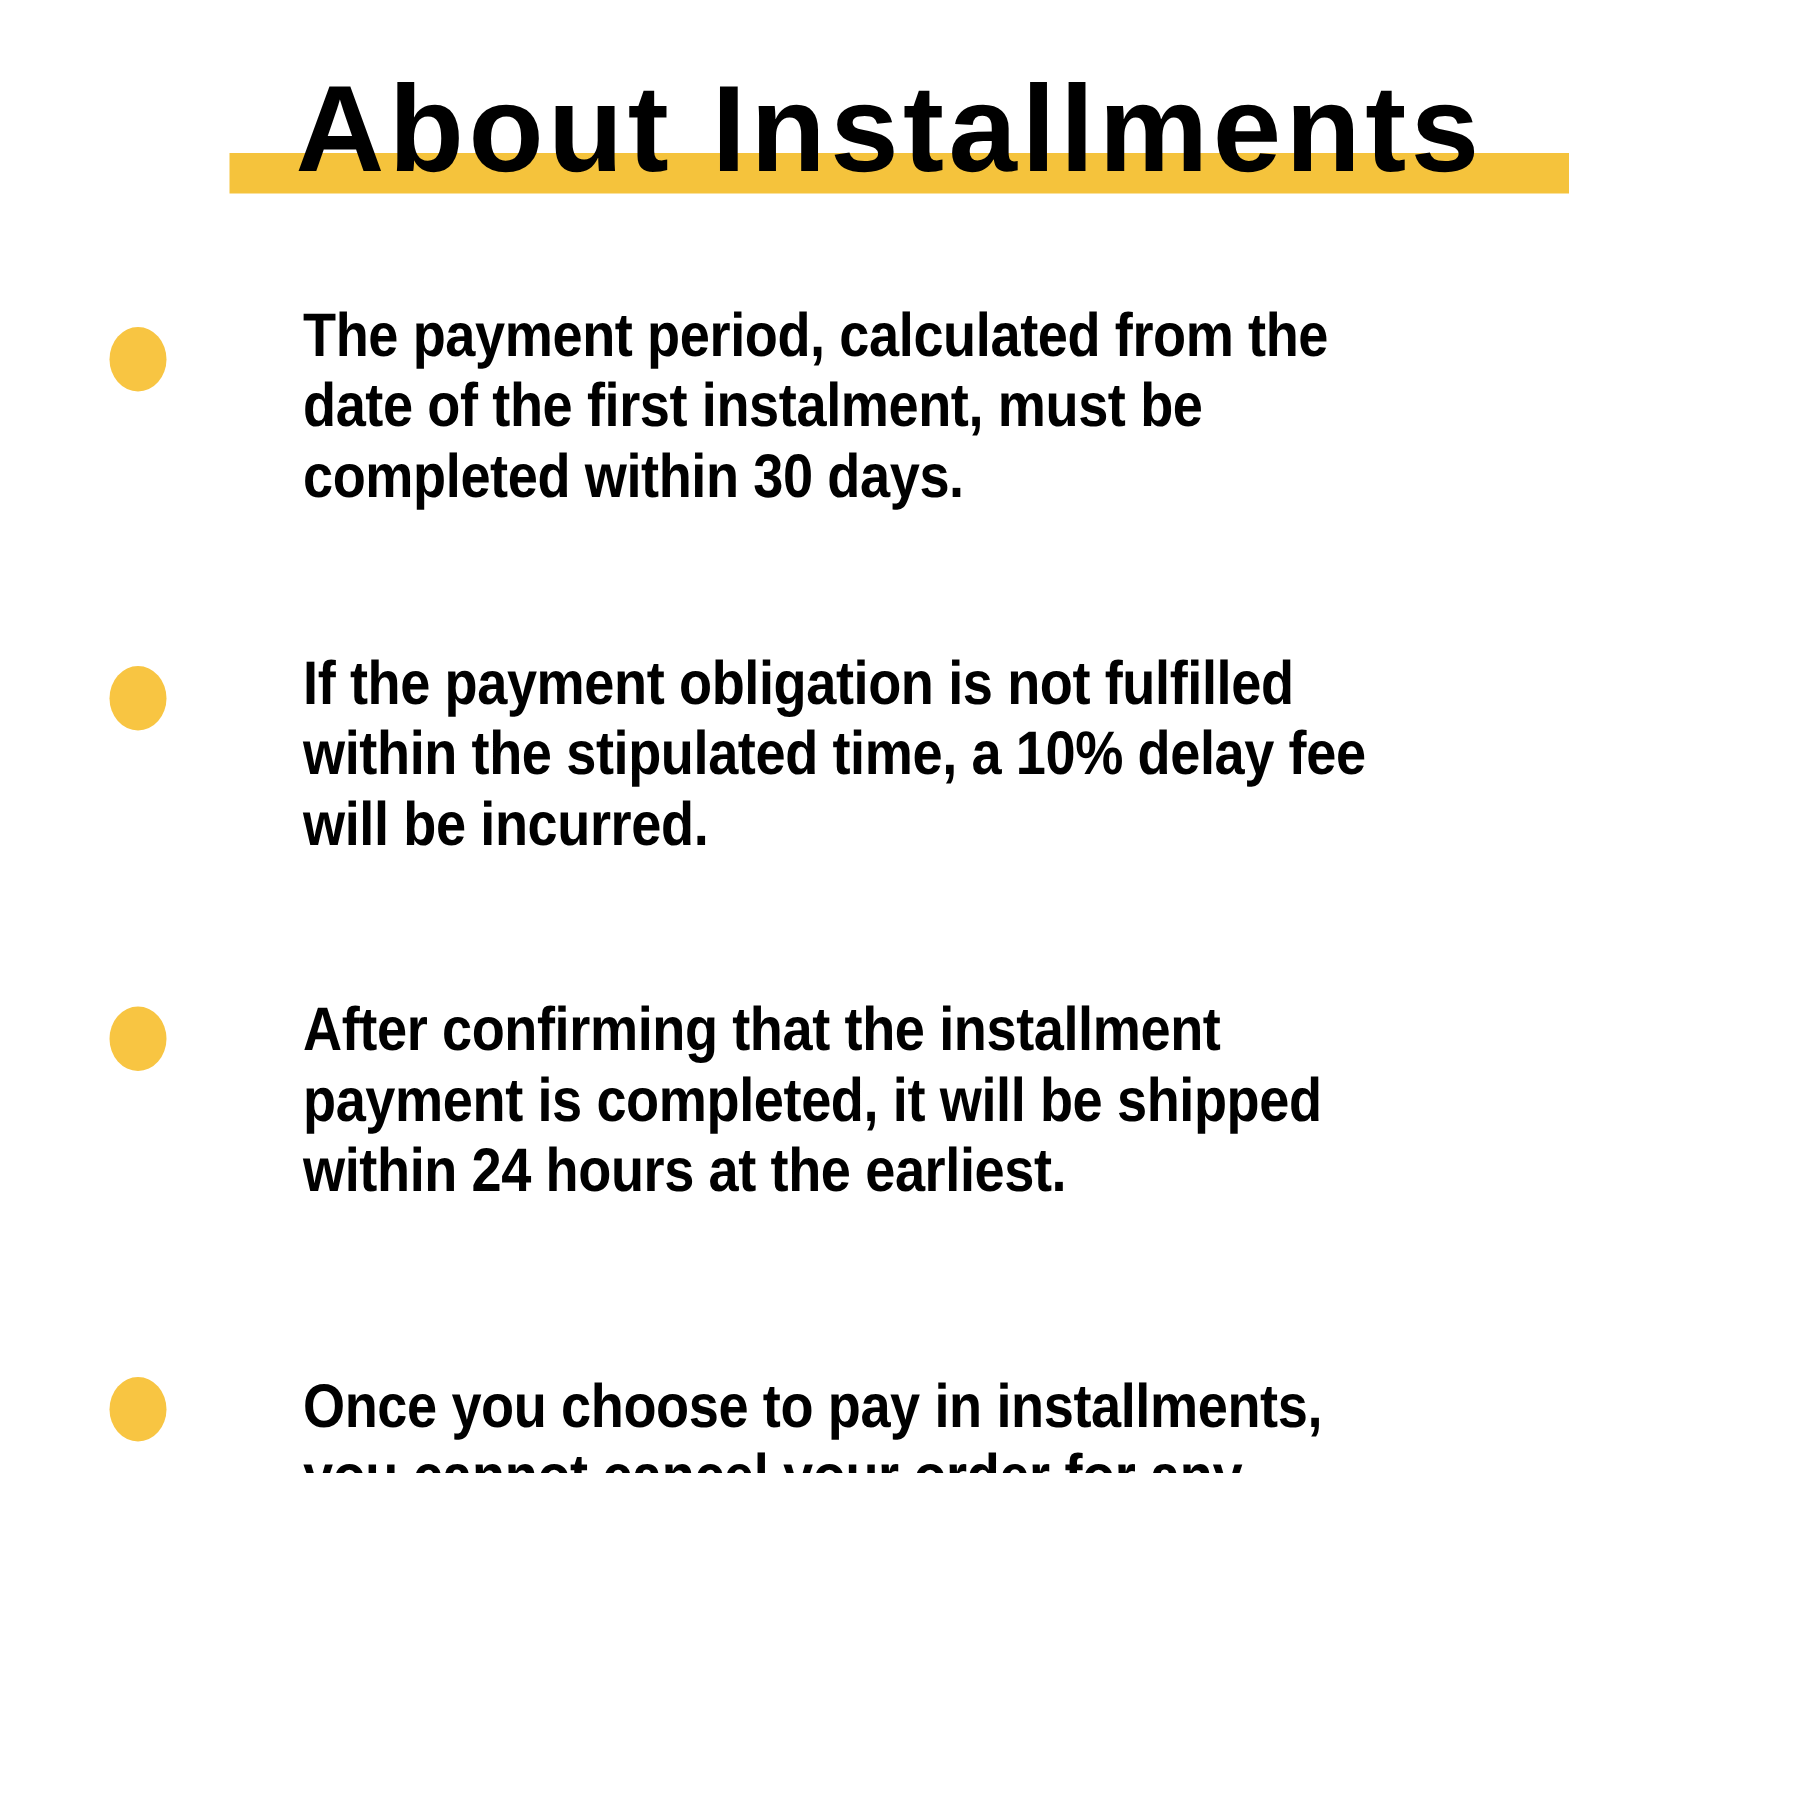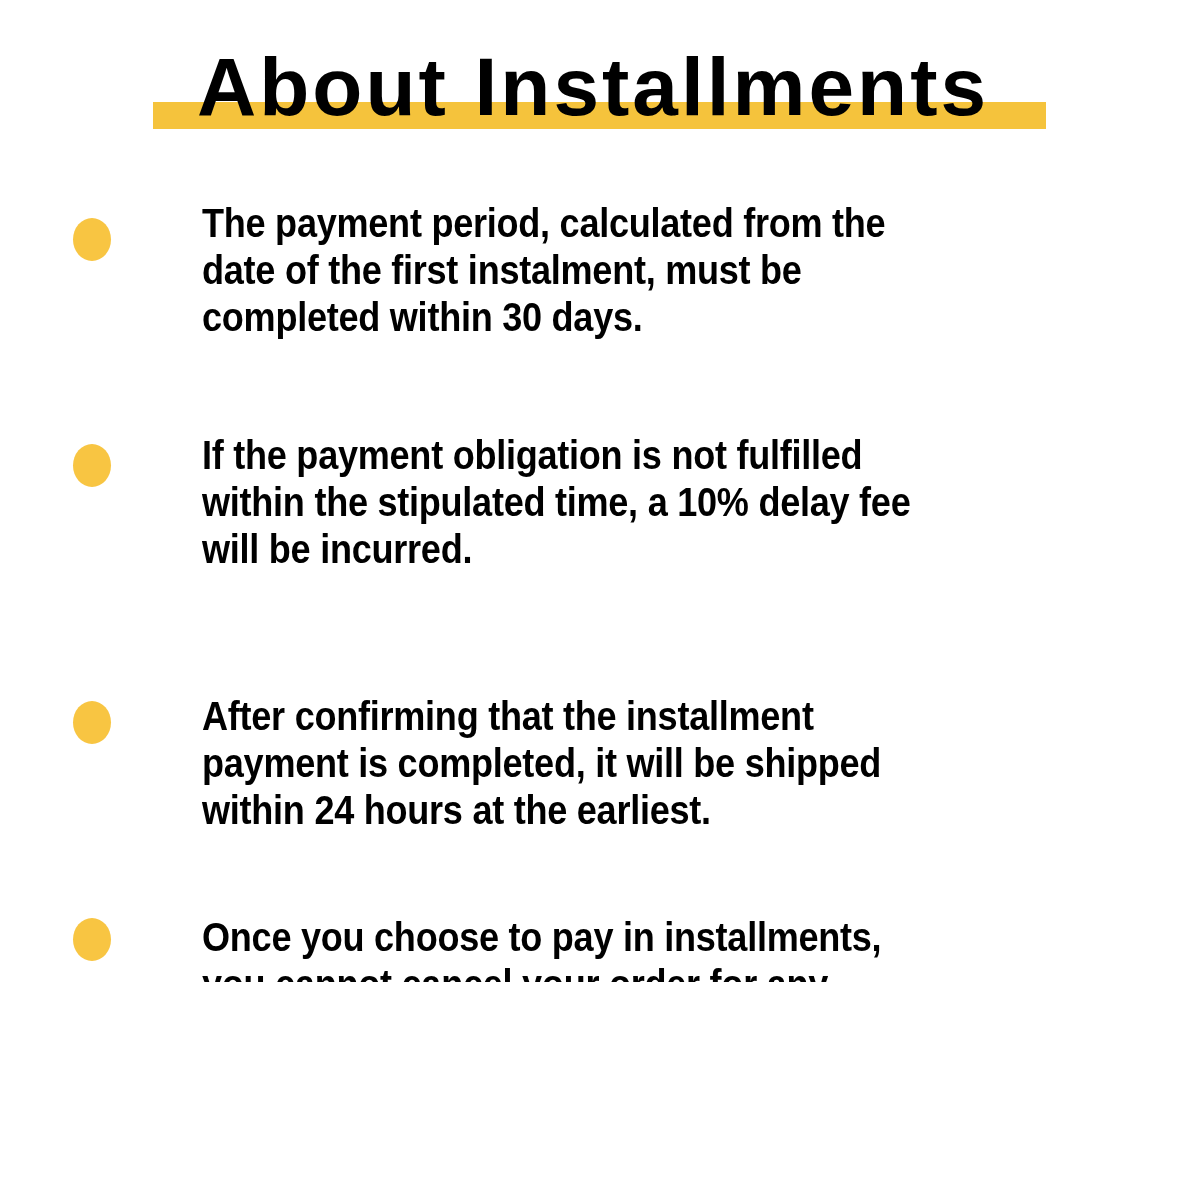--- a/index.html
+++ b/index.html
@@ -62,21 +62,21 @@
     white-space: pre-line;
     transform: scaleX(0.88);
     transform-origin: left top;
     color: #000000;
   }
 
   .item:nth-child(1) { top: 200px; }
   .item:nth-child(1) .dot { top: 18px; }
   .item:nth-child(2) { top: 432px; }
   .item:nth-child(2) .dot { top: 12px; }
-  .item:nth-child(3) { top: 693px; }
+  .item:nth-child(3) { top: 663px; }
   .item:nth-child(3) .dot { top: 8px; }
   .item:nth-child(4) { top: 914px; }
   .item:nth-child(4) .dot { top: 4px; }
 </style>
 </head>
 <body>
 
 <div class="page">
 
   <header>

